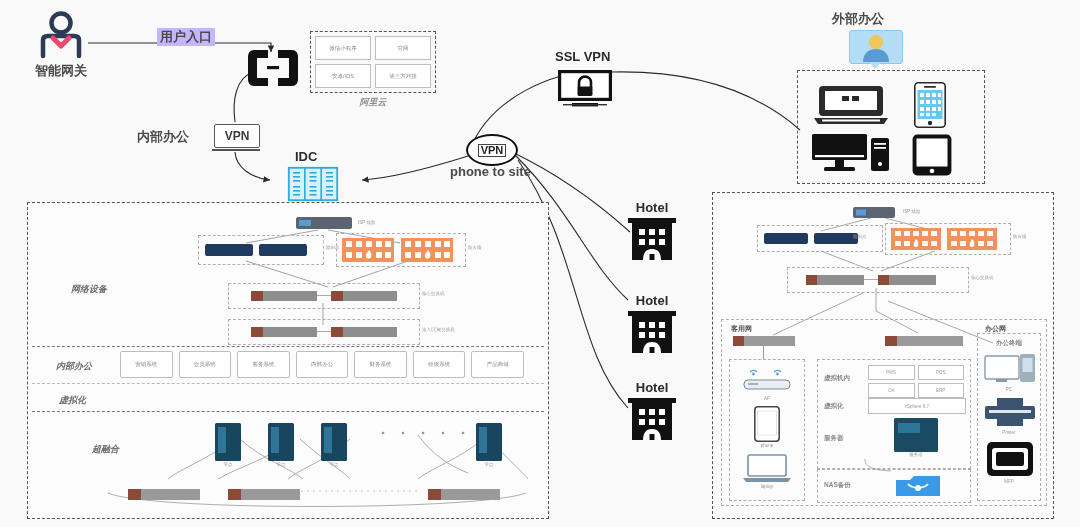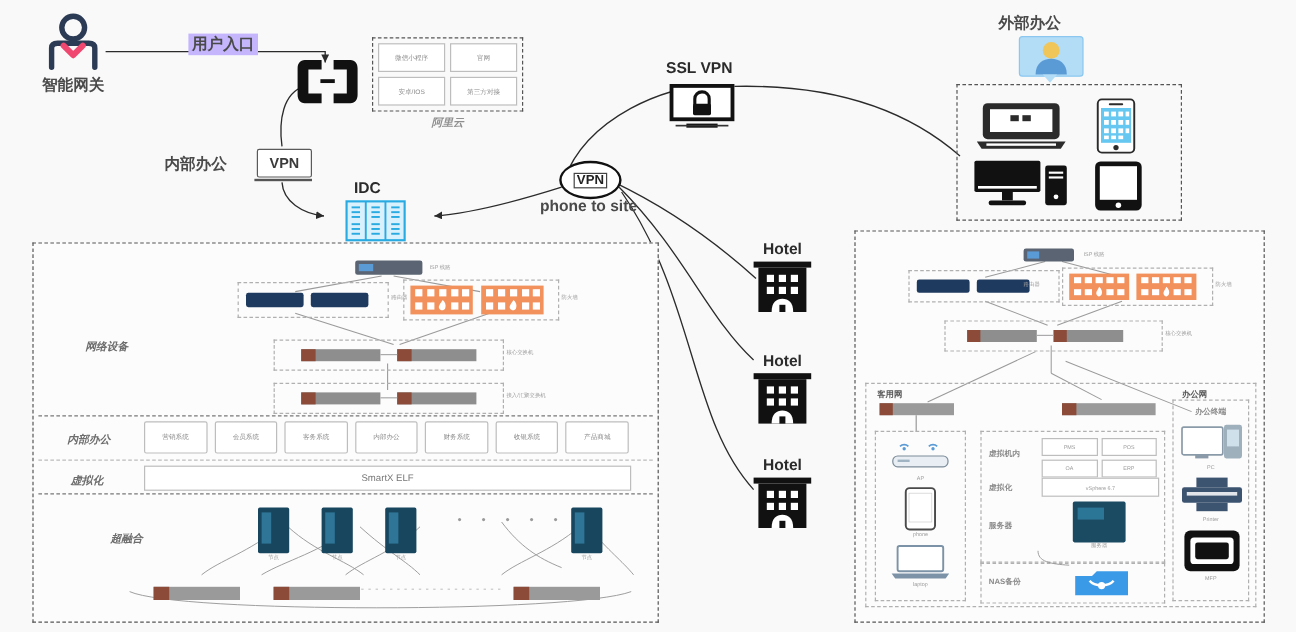--- a/index.html
+++ b/index.html
@@ -348,21 +348,20 @@
   <div class="abs" style="left:92px;top:148px;width:404px;display:flex;gap:6px;">
     <div class="box-w center lbl-xs" style="width:52px;height:25px;border-radius:2px;">营销系统</div>
     <div class="box-w center lbl-xs" style="width:52px;height:25px;border-radius:2px;">会员系统</div>
     <div class="box-w center lbl-xs" style="width:52px;height:25px;border-radius:2px;">客务系统</div>
     <div class="box-w center lbl-xs" style="width:52px;height:25px;border-radius:2px;">内部办公</div>
     <div class="box-w center lbl-xs" style="width:52px;height:25px;border-radius:2px;">财务系统</div>
     <div class="box-w center lbl-xs" style="width:52px;height:25px;border-radius:2px;">收银系统</div>
     <div class="box-w center lbl-xs" style="width:52px;height:25px;border-radius:2px;">产品商城</div>
   </div>
 
-  <div class="abs box-w center" style="left:92px;top:185px;width:404px;height:19px;font-size:8px;color:#777;">SmartX ELF</div>
 
   <svg class="abs" style="left:60px;top:212px;" width="450" height="100" viewBox="0 0 450 100">
     <g stroke="#9a9a9a" stroke-width="0.8" fill="none">
       <path d="M145,24 C120,45 95,52 80,64"></path>
         <path d="M152,24 C175,45 200,52 215,64"></path>
       <path d="M205,24 C180,45 150,52 130,64"></path>
         <path d="M212,24 C235,45 250,52 262,64"></path>
       <path d="M262,24 C240,45 215,52 200,64"></path>
       <path d="M395,24 C370,45 345,52 330,64"></path>
         <path d="M402,24 C420,45 430,52 440,64"></path>

